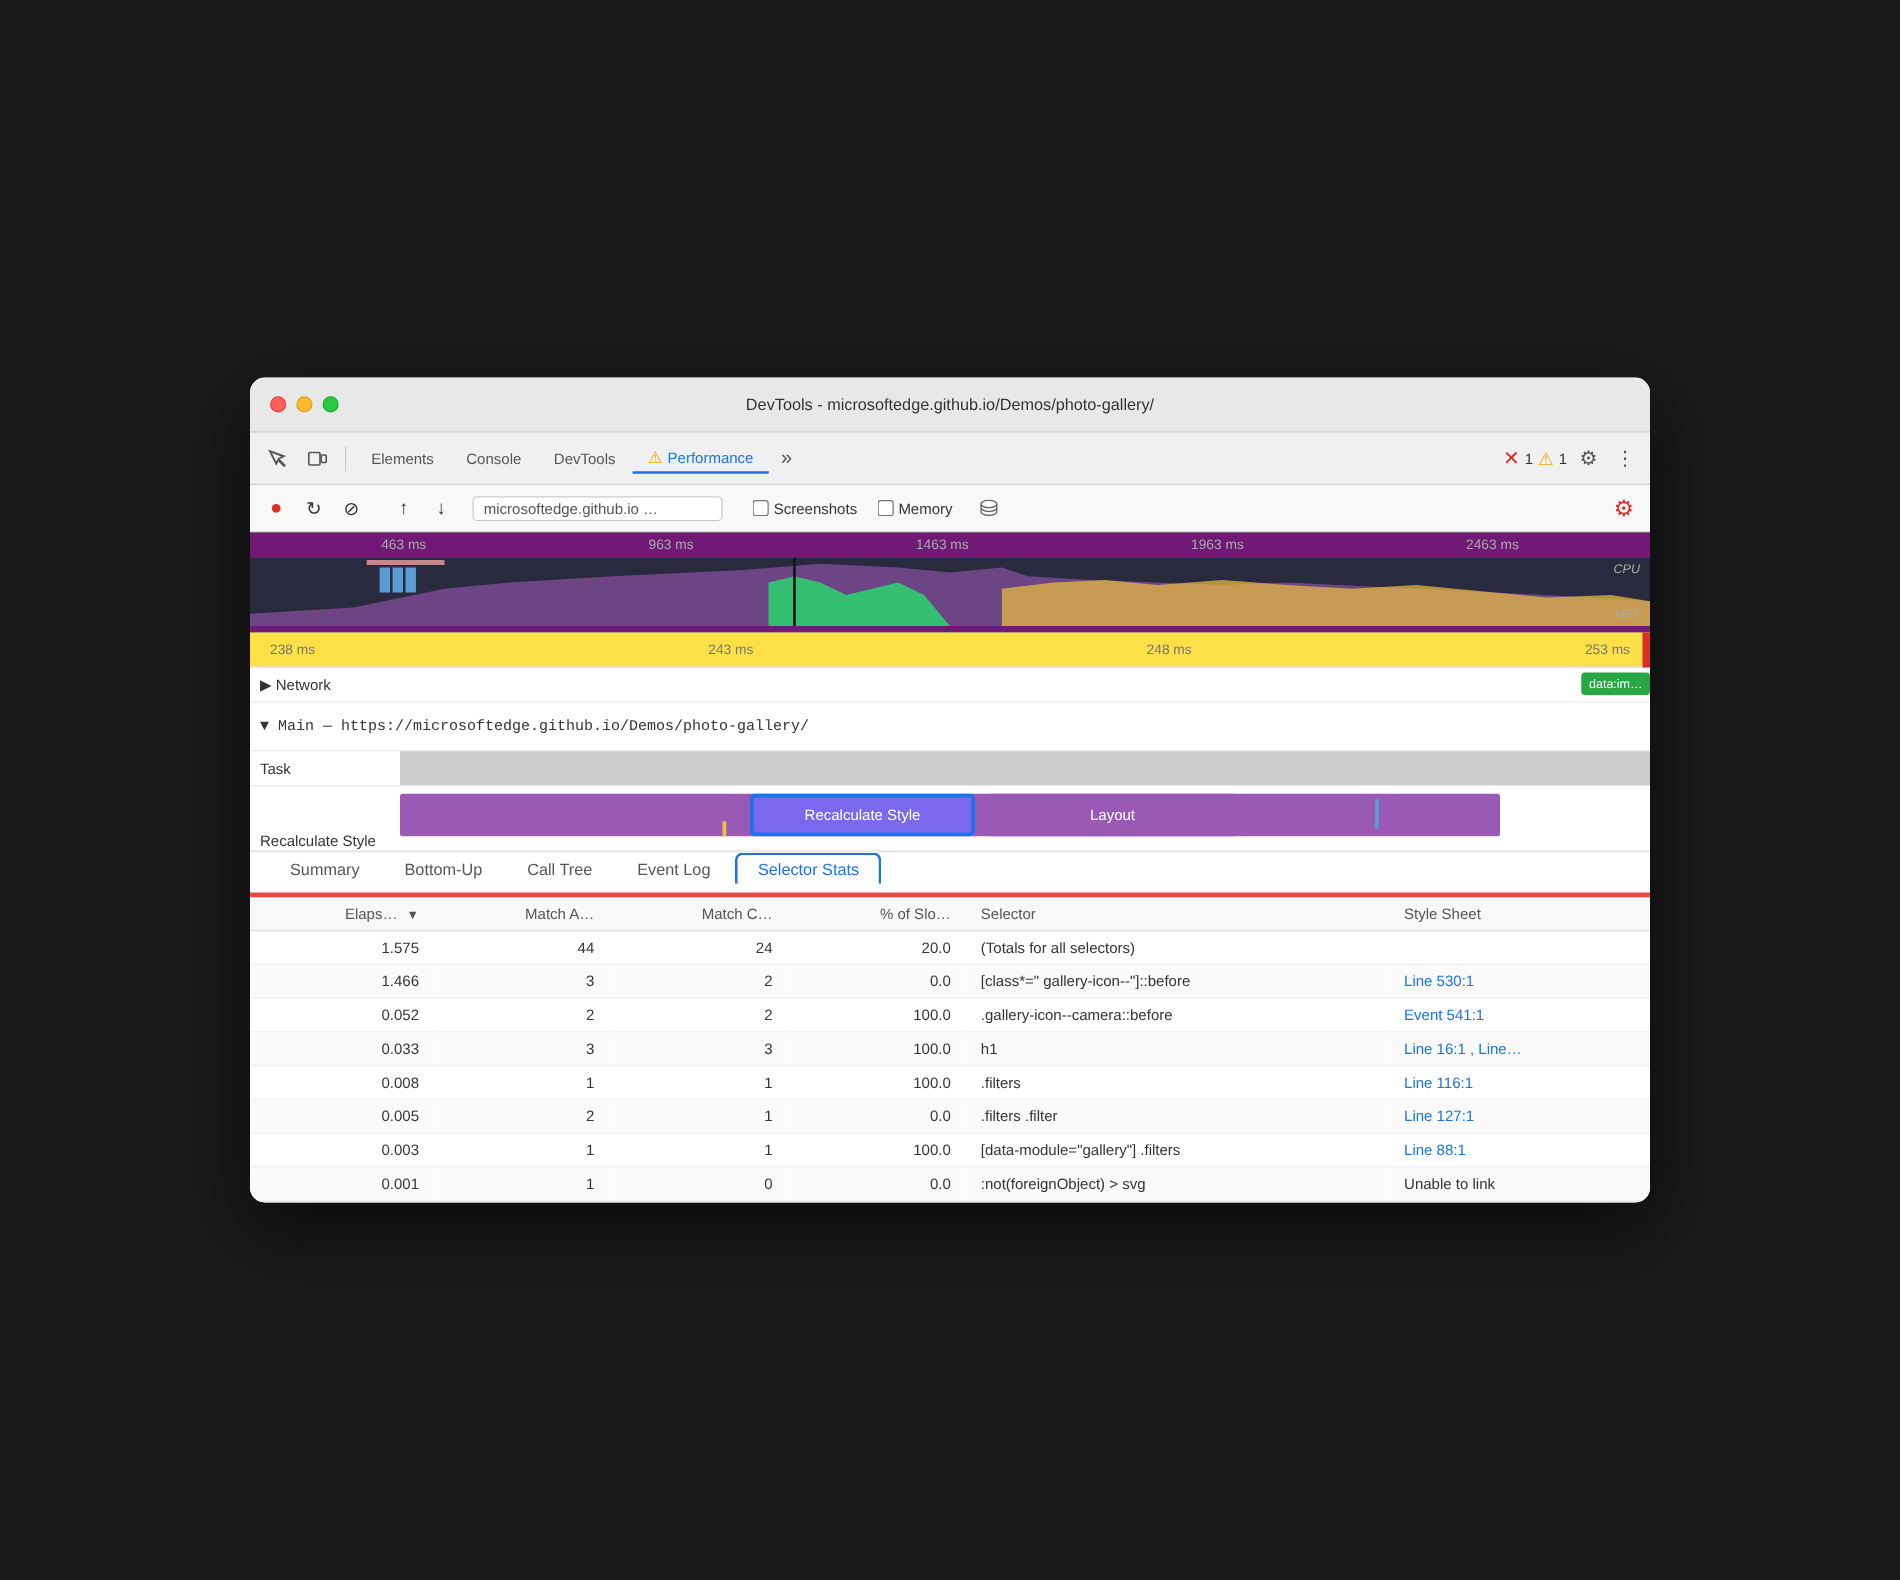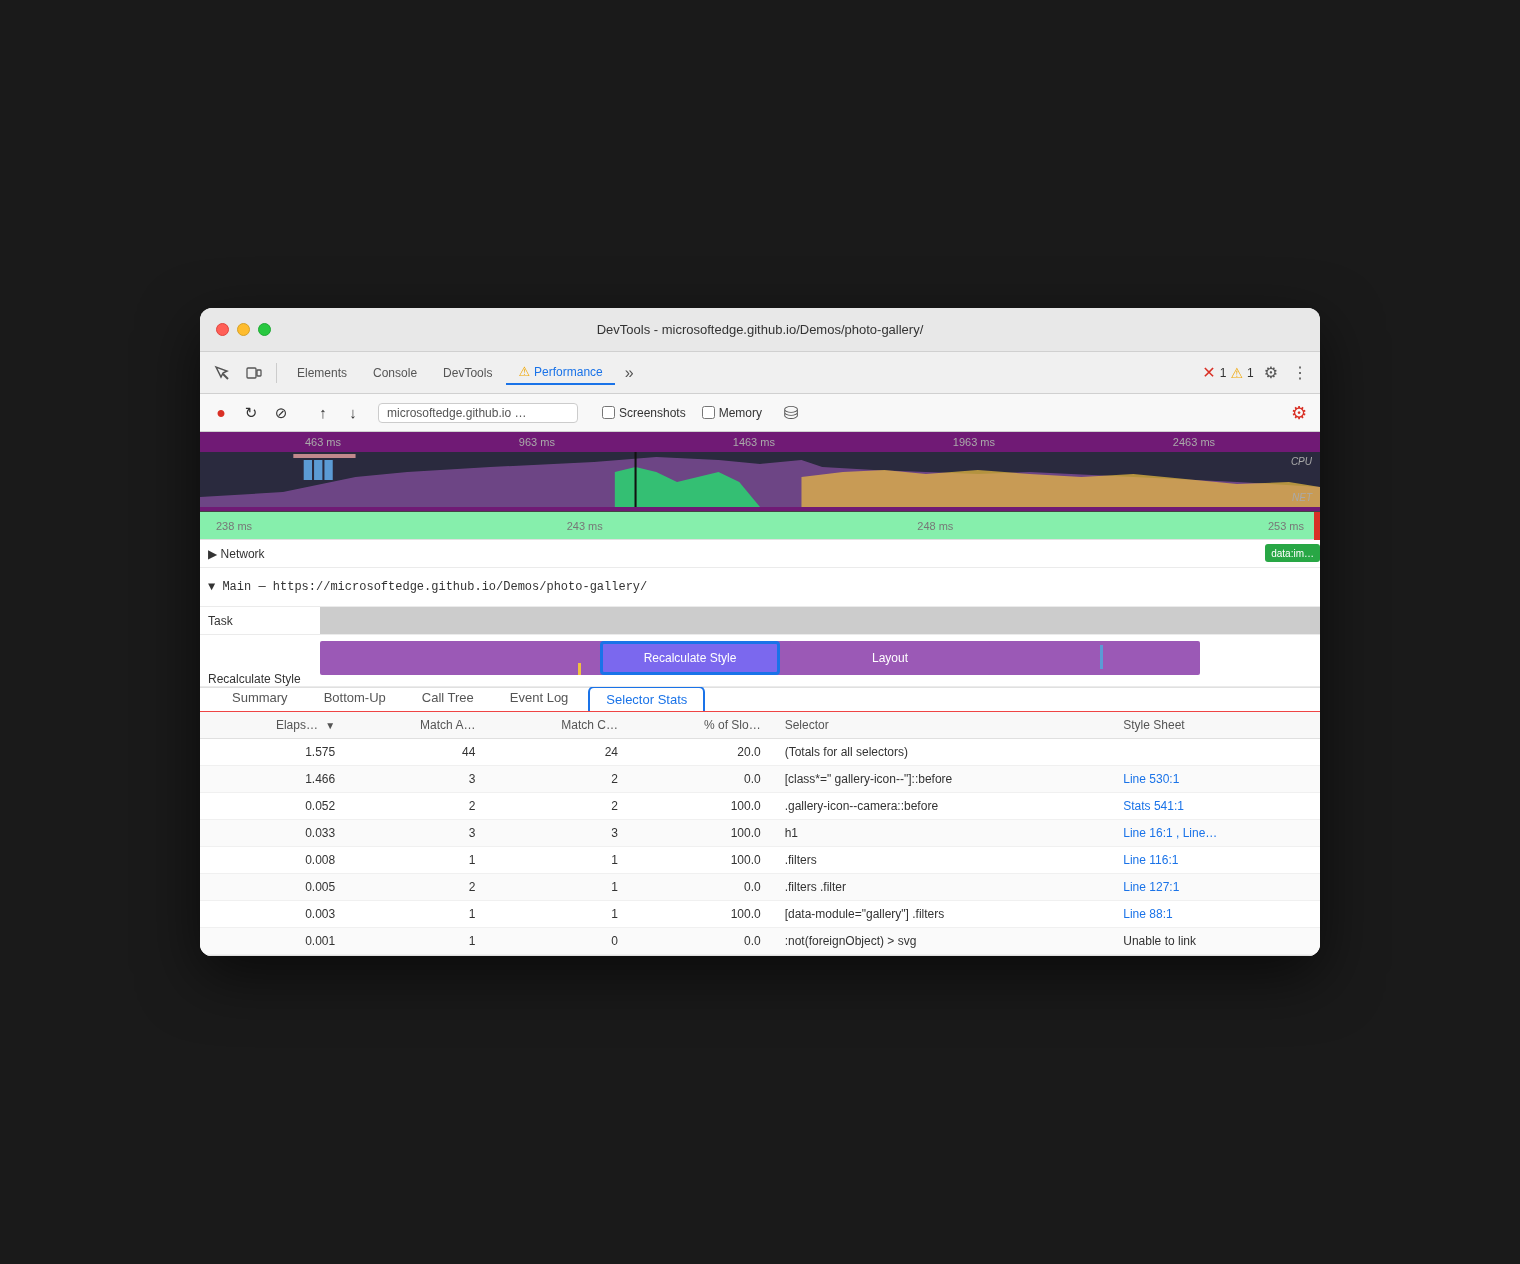--- a/index.html
+++ b/index.html
@@ -226,21 +226,21 @@
       font-size: 10px;
       color: #aaa;
     }
     
     .flame-area {
       background: white;
       border-bottom: 1px solid #e0e0e0;
     }
     .time-ruler {
       height: 28px;
-      background: #86efac;
+      background: #fde047;
       border-bottom: 1px solid #e0e0e0;
       display: flex;
       align-items: center;
       padding: 0 16px;
       font-size: 11px;
       color: #777;
       position: relative;
     }
     .time-markers {
       display: flex;
@@ -337,24 +337,24 @@
       color: white;
       border-radius: 3px;
     }
     
     .tabs-panel {
       background: white;
       border-bottom: 1px solid #e0e0e0;
     }
     .tab-list {
       display: flex;
-      align-items: flex-end;
+      align-items: flex-start;
       padding: 0 16px;
-      border-bottom: 1px solid #ef4444;
-      height: 24px;
+      border-bottom: 4px solid #ef4444;
+      height: 36px;
       gap: 4px;
     }
     .panel-tab {
       padding: 6px 16px;
       font-size: 13px;
       color: #555;
       cursor: pointer;
       border-radius: 4px 4px 0 0;
     }
     .panel-tab.active {
@@ -618,21 +618,21 @@
               <td>0.0</td>
               <td>[class*=" gallery-icon--"]::before</td>
               <td><a class="link-text">Line 530:1</a></td>
             </tr>
             <tr class="table-row">
               <td>0.052</td>
               <td>2</td>
               <td>2</td>
               <td>100.0</td>
               <td>.gallery-icon--camera::before</td>
-              <td><a class="link-text">Stats 541:1</a></td>
+              <td><a class="link-text">Event 541:1</a></td>
             </tr>
             <tr class="table-row">
               <td>0.033</td>
               <td>3</td>
               <td>3</td>
               <td>100.0</td>
               <td>h1</td>
               <td><a class="link-text">Line 16:1 , Line…</a></td>
             </tr>
             <tr class="table-row">

